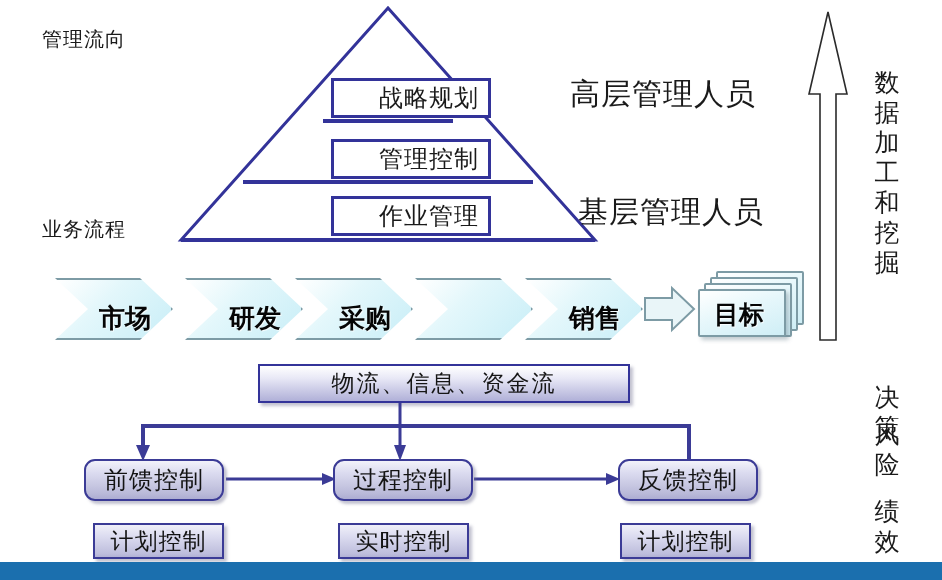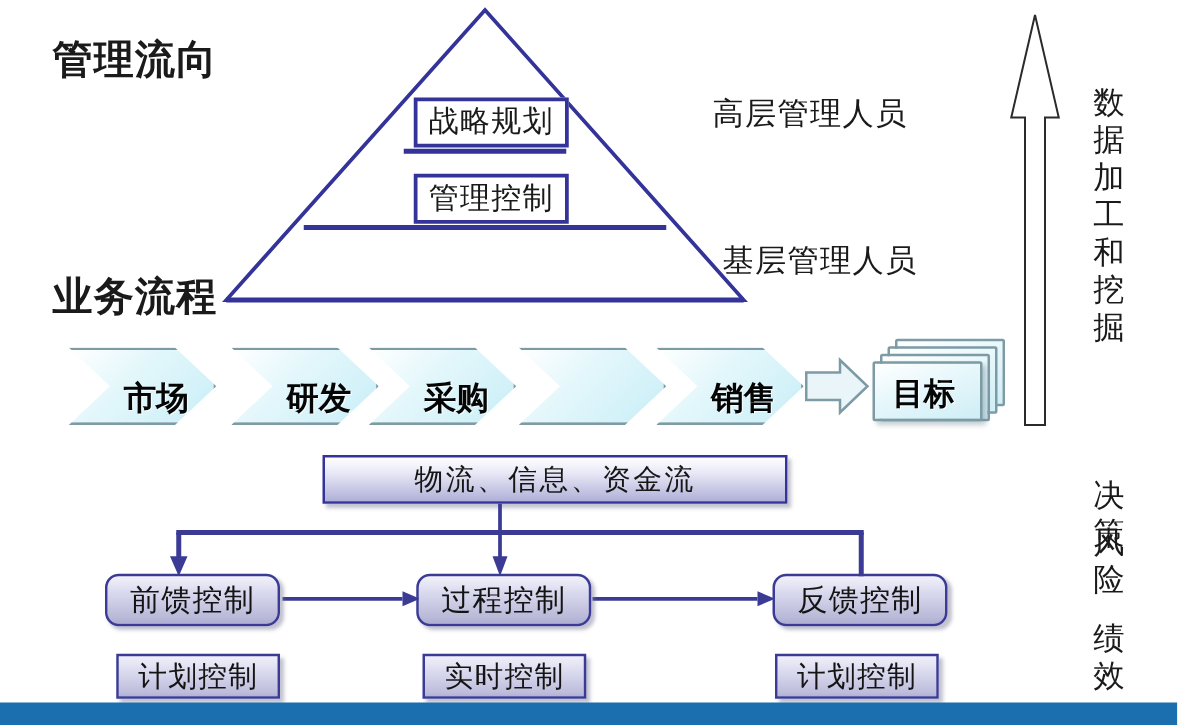--- a/index.html
+++ b/index.html
@@ -15,44 +15,44 @@
     position: relative;
     width: 942px;
     height: 580px;
     background: #ffffff;
     overflow: hidden;
   }
   .abs { position: absolute; }
 
   
   .side-label {
-    font-size: 32px;
+    font-size: 20px;
     color: #1a1a1a;
     letter-spacing: 1px;
     white-space: nowrap;
     font-family: "Liberation Serif", "DejaVu Serif", serif;
-    font-weight: bold;
   }
   .tier-label {
-    font-size: 25px;
+    font-size: 30px;
     color: #1a1a1a;
     white-space: nowrap;
     letter-spacing: 1px;
   }
   .tier-box {
     position: absolute;
     border: 3px solid #333399;
     background: #ffffff;
     font-size: 24px;
     color: #1a1a1a;
     text-align: center;
     line-height: 34px;
     height: 34px;
     letter-spacing: 1px;
     white-space: nowrap;
+    padding-left: 36px;
   }
 
   
   .chevron {
     position: absolute;
     width: 118px;
     height: 62px;
     background: linear-gradient(135deg, #ffffff 0%, #e3f7fb 40%, #c9eef7 100%);
     border: 2px solid #7d9ba5;
     box-sizing: border-box;
@@ -190,20 +190,21 @@
 
     <line x1="323" y1="121" x2="453" y2="121" stroke="#333399" stroke-width="4"></line>
 
     <line x1="243" y1="182" x2="533" y2="182" stroke="#333399" stroke-width="4"></line>
   </svg>
 
   <div class="tier-box" style="left:331px; top:78px; width:118px;">战略规划</div>
 
   <div class="tier-box" style="left:331px; top:139px; width:118px;">管理控制</div>
 
+  <div class="tier-box" style="left:331px; top:196px; width:118px;">作业管理</div>
 
   <div class="abs tier-label" style="left:570px; top:74px;">高层管理人员</div>
 
 
   <div class="abs tier-label" style="left:578px; top:192px;">基层管理人员</div>
 
   <div class="chevron abs" style="left:55px; top:278px;"></div>
   <div class="chevron-label abs" style="left:55px; top:278px;">市场</div>
 
   <div class="chevron abs" style="left:185px; top:278px;"></div>

